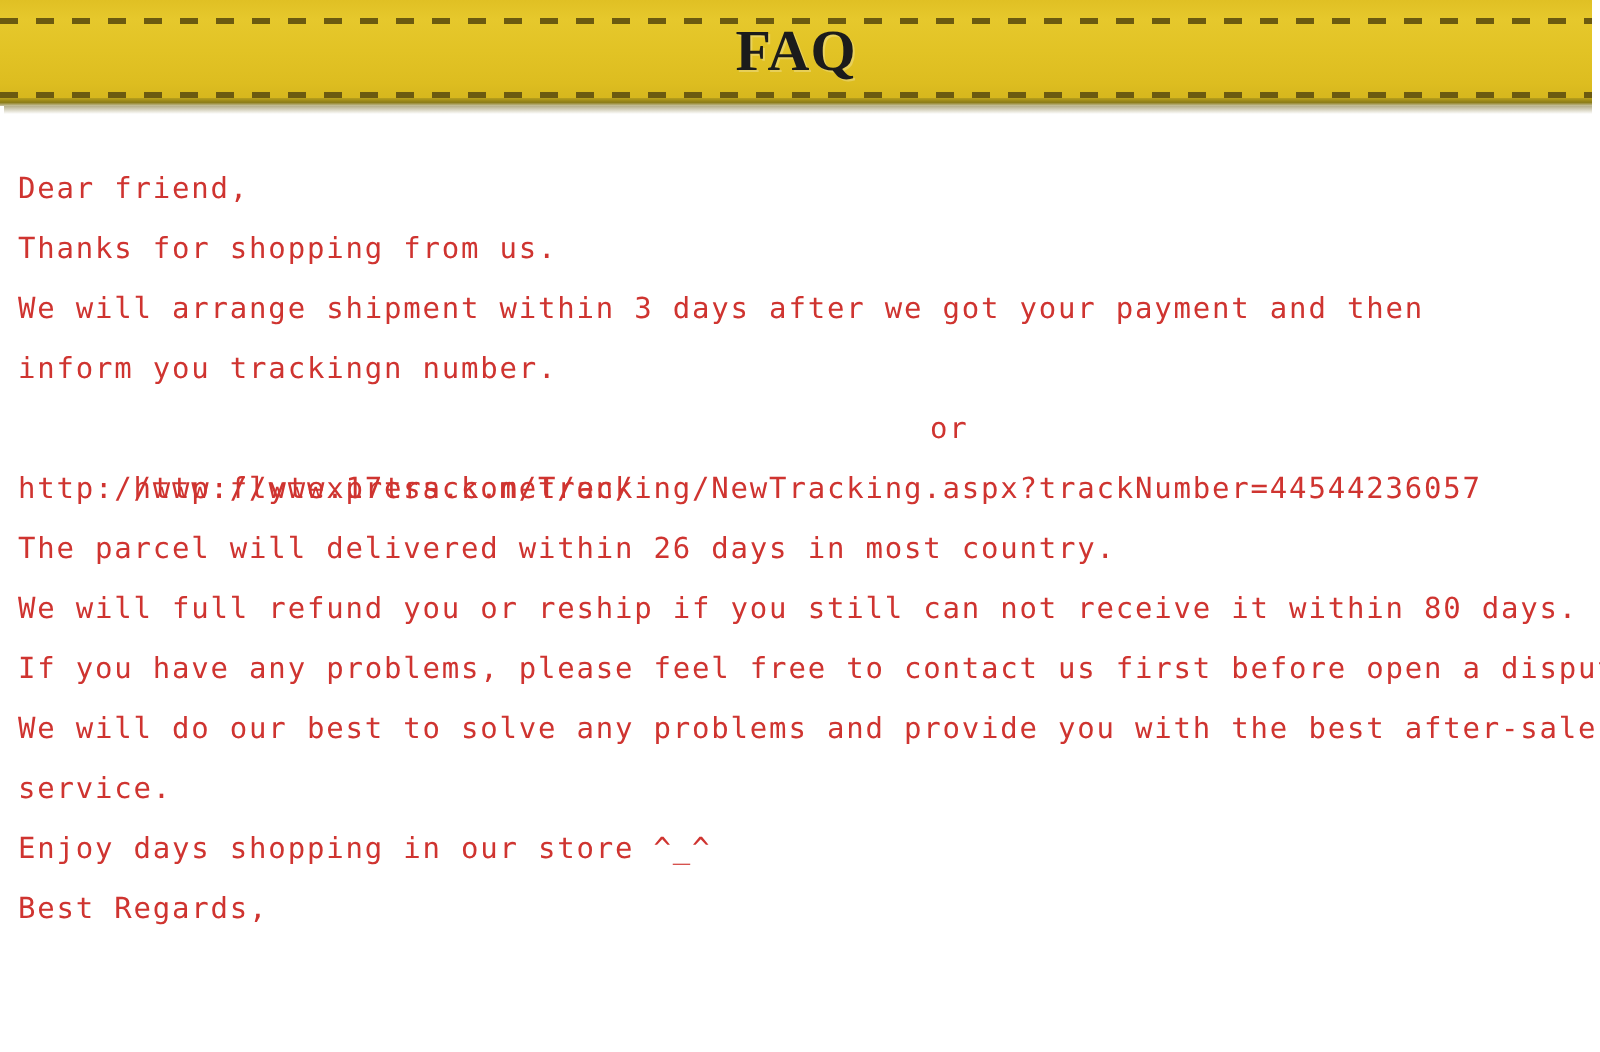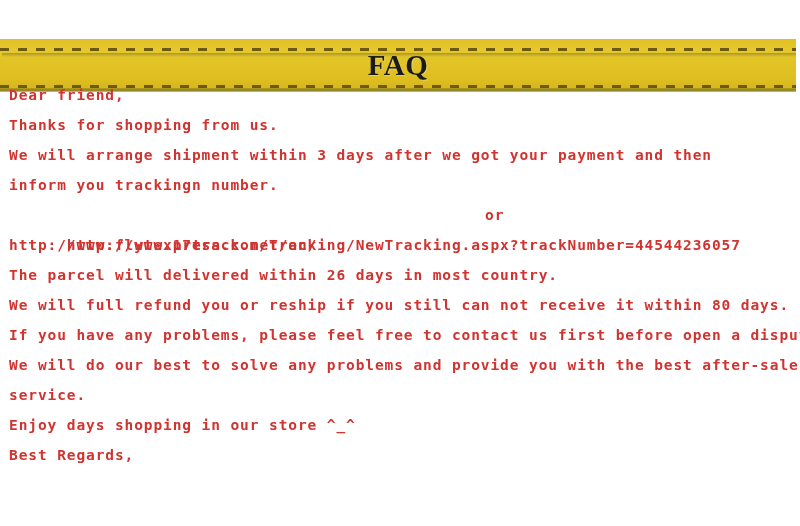--- a/index.html
+++ b/index.html
@@ -34,21 +34,20 @@
     height: 53px;
     background: #e3c425;
     background-image: linear-gradient(180deg,
         #e0c024 0%,
         #e6c82c 18%,
         #e2c325 48%,
         #ddbd20 78%,
         #d3b41c 100%);
     box-sizing: border-box;
     overflow: hidden;
-    margin-top: 39px;
   }
   .banner::after {
     content: "";
     position: absolute;
     left: 0; right: 0; bottom: 0;
     height: 4px;
     background: linear-gradient(180deg, #b8a01c 0%, #8c7c16 55%, #c9c5a6 100%);
   }
   .banner-shadow {
     position: absolute;
@@ -92,35 +91,34 @@
 
   
   .content {
     position: absolute;
     left: 0;
     top: 58px;
     width: 773px;
     height: 468px;
     padding: 22px 0 16px 9px;
     box-sizing: border-box;
-    font-weight: bold;
   }
   .line {
     position: relative;
     height: 30px;
     line-height: 30px;
     color: #cf3430;
     font-family: "DejaVu Sans Mono", "Liberation Mono", monospace;
     font-size: 14.5px;
     letter-spacing: 0.9px;
     white-space: pre;
   }
   .inline-or {
     position: absolute;
-    left: 476px;
+    left: 456px;
     top: 0;
     letter-spacing: 0.9px;
   }
 </style>
 </head>
 <body>
 
 <div class="page">
 
   <div class="banner-wrap">

